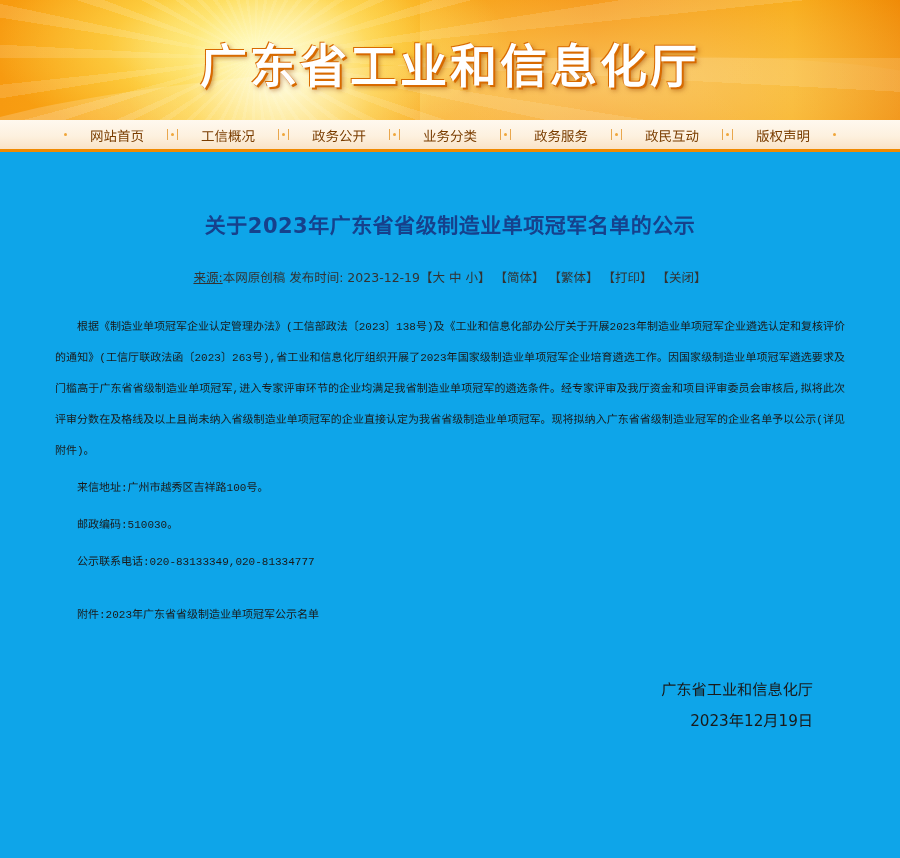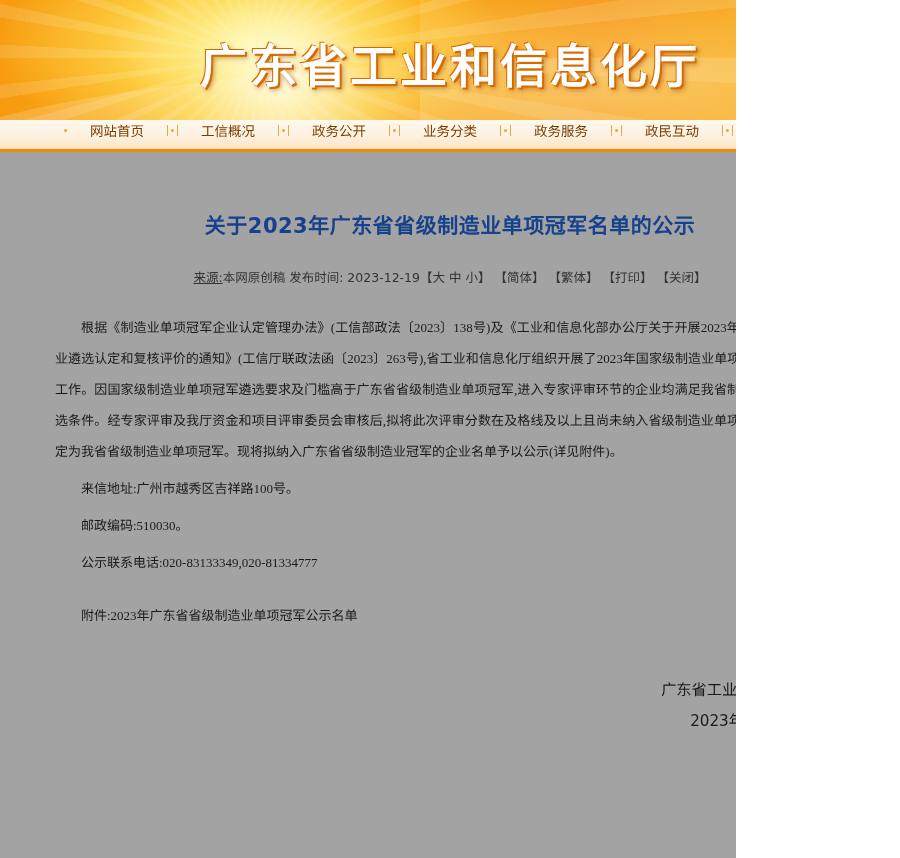--- a/index.html
+++ b/index.html
@@ -4,23 +4,23 @@
 <style>
   * { box-sizing: border-box; }
   html, body {
     margin: 0; padding: 0;
     width: 900px; height: 858px;
     background: #ffffff;
     font-family: "Liberation Sans", "DejaVu Sans", sans-serif;
   }
   .page {
     position: relative;
-    width: 736px; height: 858px;
+    width: 900px; height: 858px;
     overflow: hidden;
-    background: #a3a3a3;
+    background: #0ea5e9;
   }
 
   
   .banner {
     position: relative;
     width: 900px;
     height: 120px;
     overflow: hidden;
     background:
       radial-gradient(ellipse 360px 150px at 250px 46px, rgba(255,255,180,0.95) 0%, rgba(255,226,90,0.55) 40%, rgba(255,170,20,0.0) 72%),
@@ -81,21 +81,21 @@
     text-shadow: 1px 1px 0 #cf6400, 0 0 3px rgba(160,70,0,.8);
   }
 
   
   .nav {
     position: relative;
     width: 900px; height: 32px;
     background: linear-gradient(180deg,#fff9ef 0%, #fdf1df 55%, #fae3c6 100%);
     border-bottom: 3px solid #f08a00;
     display: flex;
-    align-items: flex-start;
+    align-items: center;
     justify-content: center;
   }
   .nav-inner { display: flex; align-items: center; }
   .nav-item {
     font-size: 13.5px;
     color: #7a3d00;
     padding: 0 22px;
     font-family: "DejaVu Sans", sans-serif;
     white-space: nowrap;
     cursor: pointer;
@@ -131,22 +131,22 @@
     font-size: 12.5px;
     color: #333;
     font-family: "DejaVu Sans", sans-serif;
   }
   .meta .src { color: #333; text-decoration: underline; }
   .meta a { color: #333; text-decoration: none; cursor: pointer; }
 
   .body {
     margin: 26px auto 12px auto;
     width: 790px;
-    font-family: Liberation Serif, serif;
-    font-size: 13px;
+    font-family: Liberation Mono, monospace;
+    font-size: 11px;
     line-height: 31px;
     color: #1a1a1a;
     text-align: justify;
   }
   .body p {
     margin: 0 0 6px 0;
     text-indent: 2em;
   }
   .body p.gap-before { margin-top: 22px; }
   .sign {

